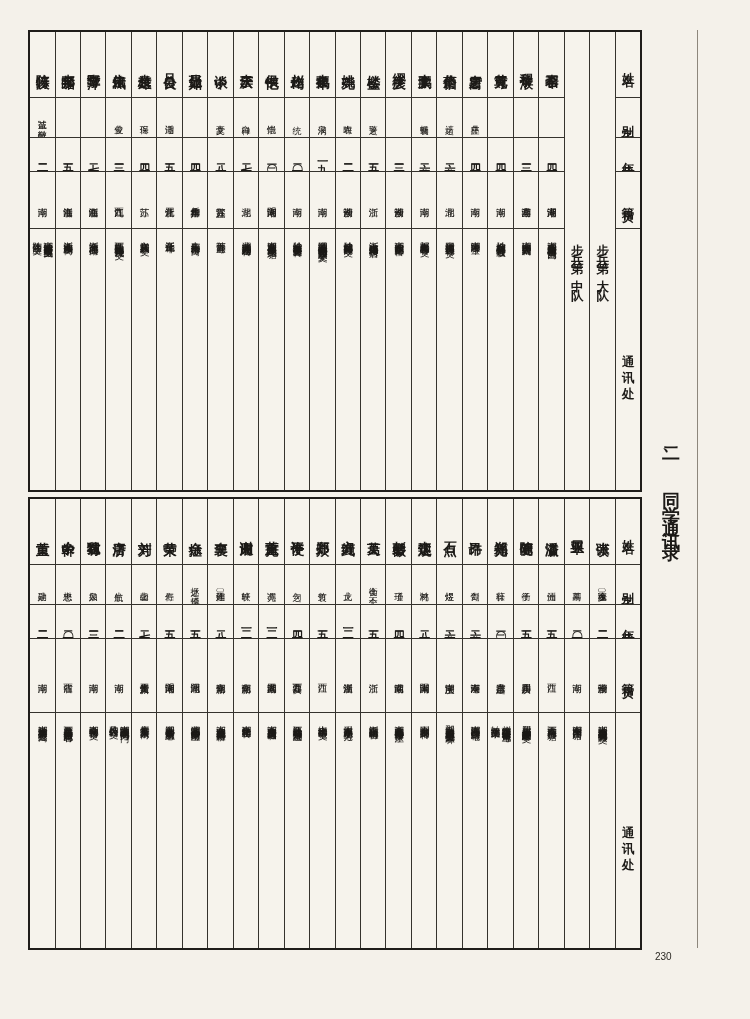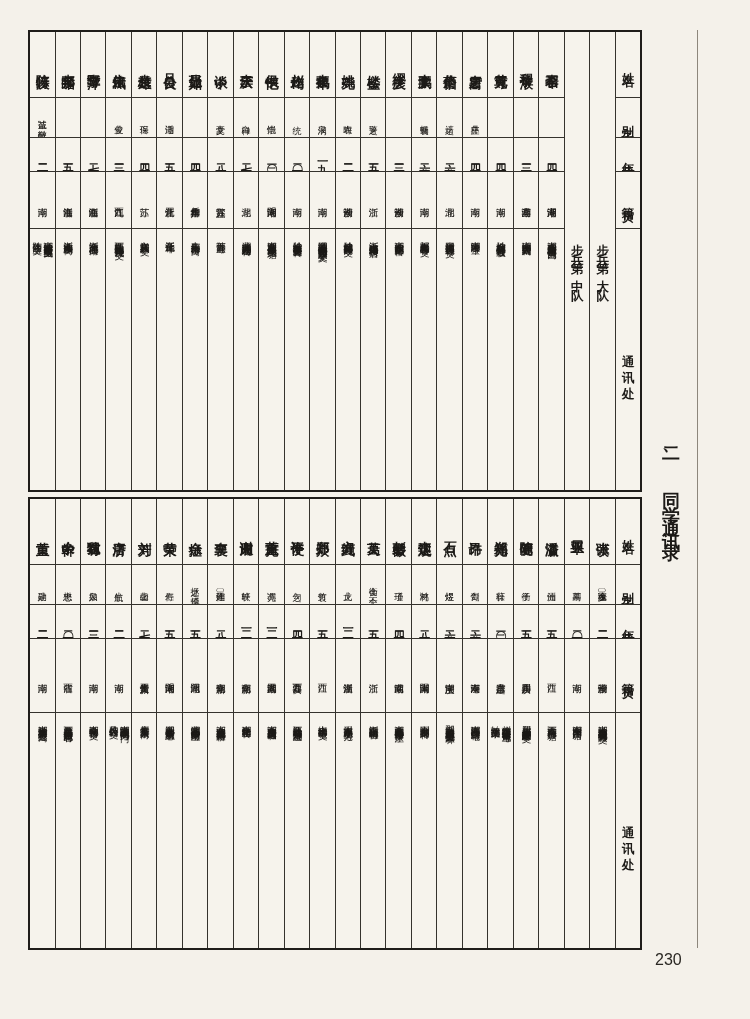--- a/index.html
+++ b/index.html
@@ -22,21 +22,21 @@
   #table-top .c-native{height:57px;}
   #table-bottom .c-native{height:74px;}
   .c-addr{flex:1;align-items:flex-start;justify-content:center;font-size:9.5px;line-height:11px;
           padding-top:5px;white-space:pre-line;letter-spacing:0.5px;}
   .hdr .cell{font-size:12.5px;font-weight:bold;letter-spacing:3px;}
   .hdr .c-addr{padding-top:18px;letter-spacing:16px;align-items:center;}
   .unit-col .cell{border-bottom:none;font-size:12.5px;font-weight:bold;letter-spacing:9px;height:100%;}
   .margin-title{position:absolute;left:649px;top:332px;height:312px;width:34px;
                 font-size:18px;font-weight:bold;letter-spacing:13px;display:flex;justify-content:center;}
   .edge-rule{position:absolute;left:697px;top:30px;width:1px;height:918px;background:#8d877c;}
-  .page-number{position:absolute;left:655px;top:951px;font-size:16px;font-family:"Liberation Sans",sans-serif;color:#2a2823;}
+  .page-number{position:absolute;left:655px;top:951px;font-size:10px;font-family:"Liberation Sans",sans-serif;color:#2a2823;}
 </style>
 </head>
 <body>
 
 <div class="page">
 
   <div class="dtable" id="table-top">
     <div class="col hdr">
       <div class="cell c-name">
           <span class="v">姓名</span>

